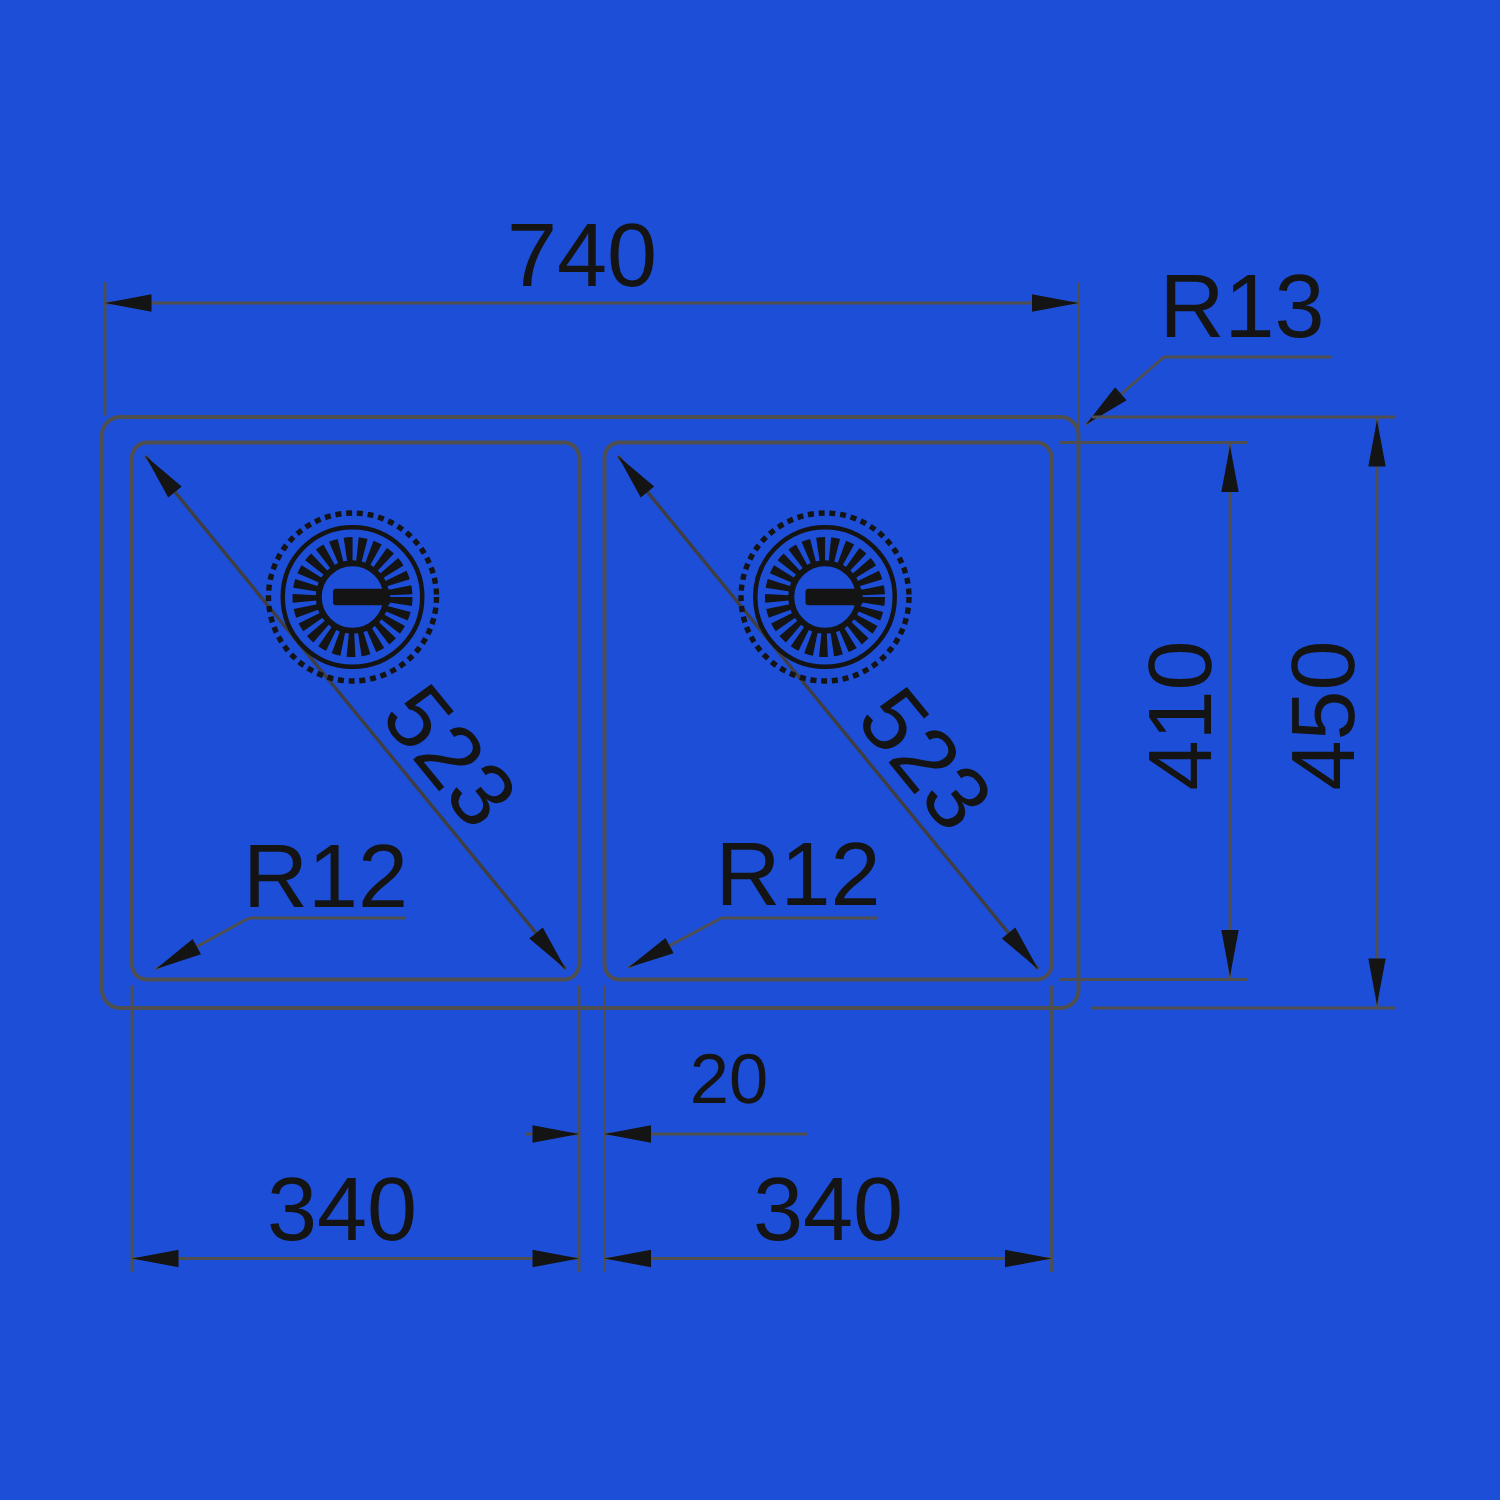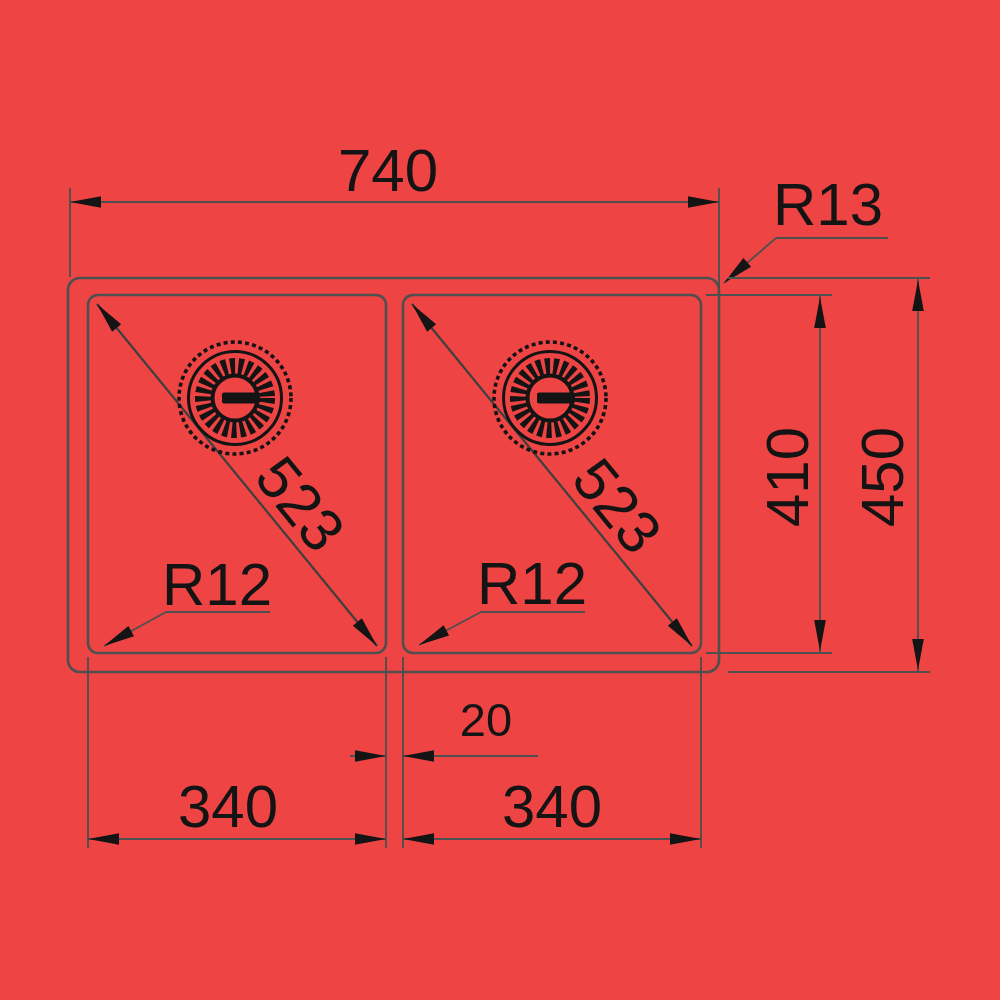--- a/index.html
+++ b/index.html
@@ -7,21 +7,21 @@
     padding: 0;
     background: #ffffff;
     width: 1000px;
     height: 1000px;
     overflow: hidden;
   }
   .drawing-stage {
     width: 1000px;
     height: 1000px;
     position: relative;
-    background: #ef4444;
+    background: #1d4ed8;
   }
   svg {
     display: block;
     font-family: "Liberation Sans", sans-serif;
   }
   .geom {
     fill: none;
     stroke: #4f4f4f;
     stroke-width: 2.6;
   }

